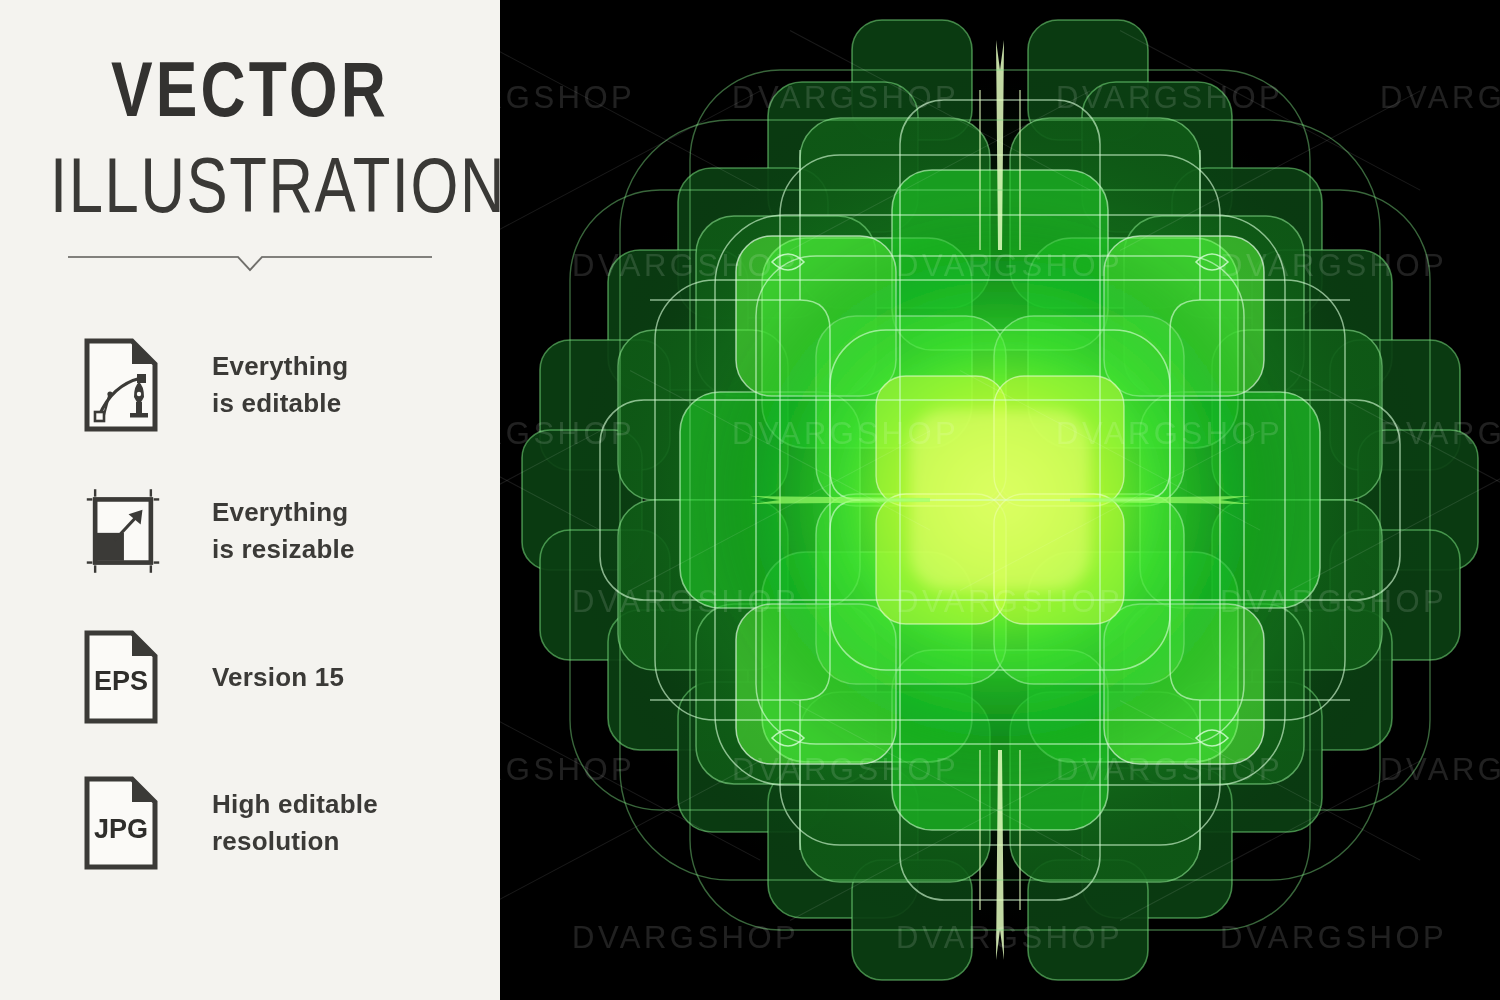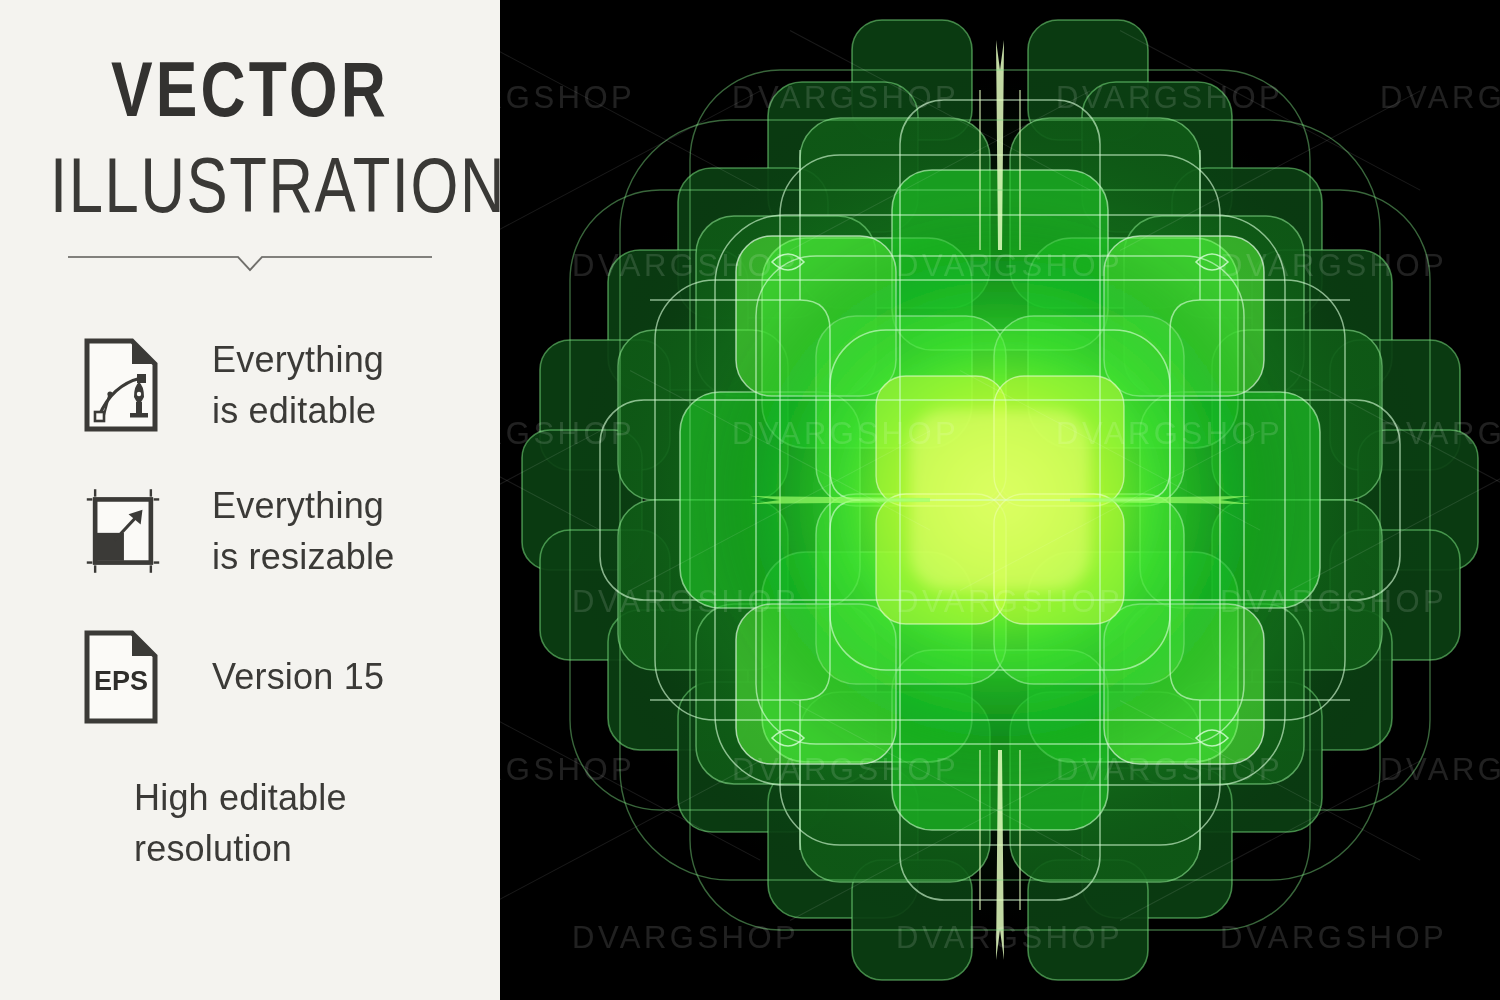--- a/index.html
+++ b/index.html
@@ -70,22 +70,22 @@
   .feature-icon {
     flex:0 0 78px;
     width:78px; height:96px;
     display:flex;
     align-items:center;
     justify-content:flex-start;
   }
   .feature-label {
     margin-left:50px;
     font-family:"Liberation Sans", sans-serif;
-    font-weight:400;
-    font-size:36px;
+    font-weight:700;
+    font-size:26px;
     line-height:1.42;
     color:#3b3a37;
     white-space:pre-line;
     letter-spacing:0.2px;
   }
 
   
   .artwork {
     position:relative;
     width:1000px; height:1000px;
@@ -187,20 +187,27 @@
           <svg width="74" height="94" viewBox="0 0 74 94">
             <path d="M3 3 H48 L71 26 V91 H3 Z" fill="#fbfaf7" stroke="#3b3a37" stroke-width="5"></path>
             <path d="M48 3 L71 26 H48 Z" fill="#3b3a37"></path>
             <text x="37" y="60" text-anchor="middle" font-family="Liberation Sans, sans-serif" font-size="27" font-weight="700" fill="#2f2e2b">EPS</text>
           </svg>
         </div>
         <div class="feature-label">Version 15</div>
       </div>
 
       <div class="feature">
+        <div class="feature-icon">
+          <svg width="74" height="94" viewBox="0 0 74 94">
+            <path d="M3 3 H48 L71 26 V91 H3 Z" fill="#fbfaf7" stroke="#3b3a37" stroke-width="5"></path>
+            <path d="M48 3 L71 26 H48 Z" fill="#3b3a37"></path>
+            <text x="37" y="62" text-anchor="middle" font-family="Liberation Sans, sans-serif" font-size="27" font-weight="700" fill="#2f2e2b">JPG</text>
+          </svg>
+        </div>
         <div class="feature-label">High editable
 resolution</div>
       </div>
 
     </div>
   </div>
 
   <div class="artwork" style="background: rgb(0, 0, 0);">
     <svg viewBox="0 0 1000 1000">
       <defs>

